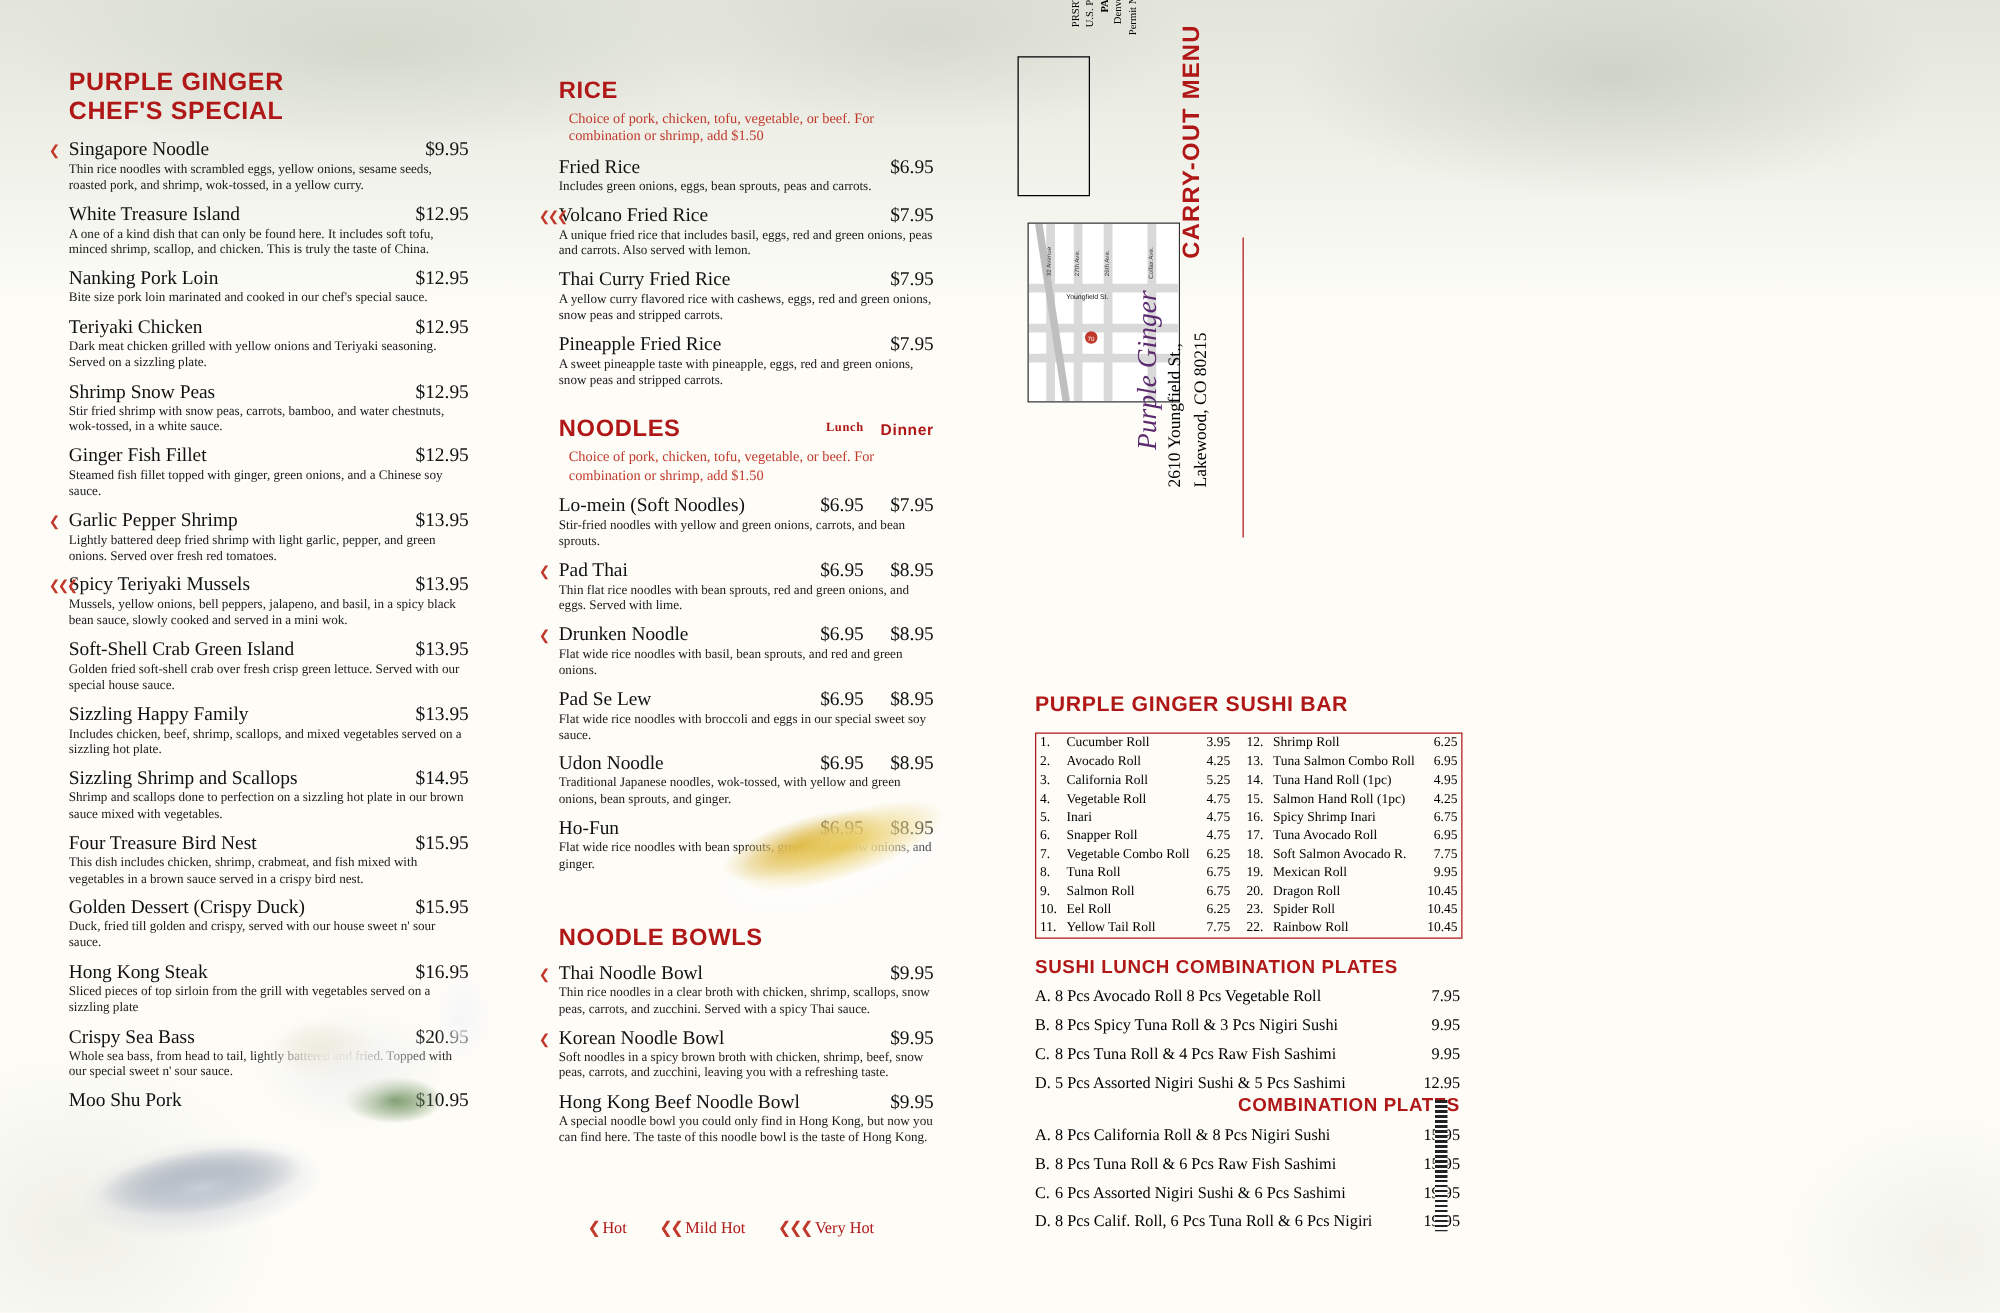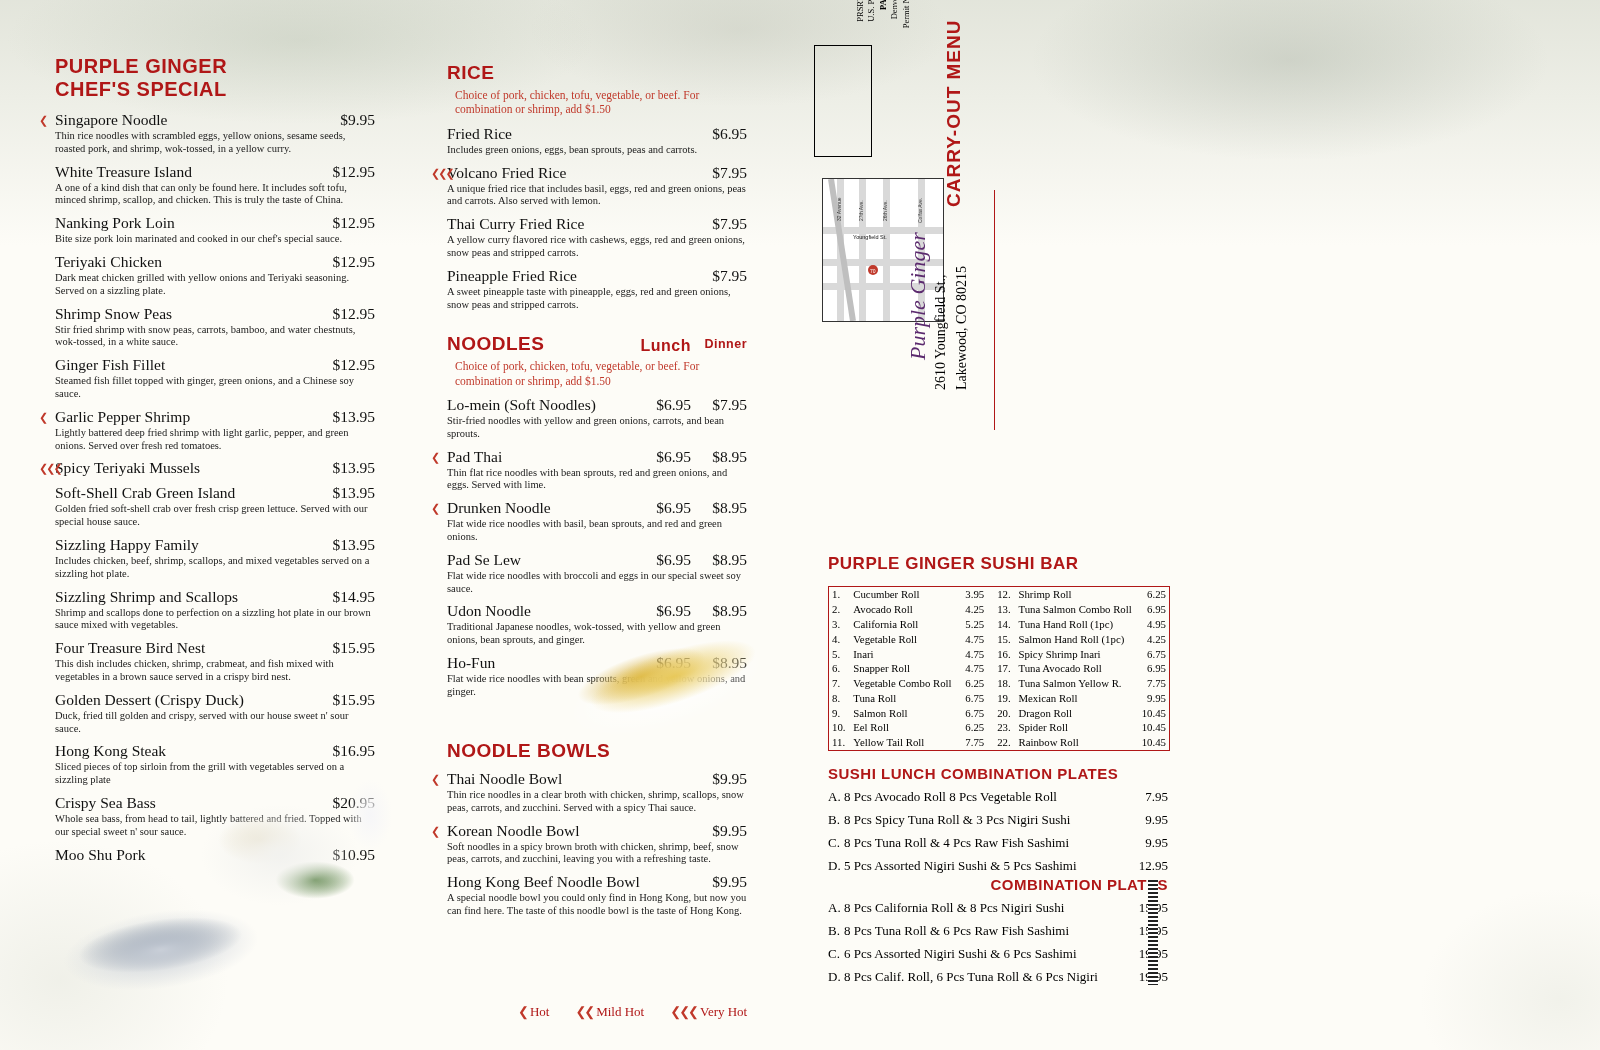--- a/index.html
+++ b/index.html
@@ -52,21 +52,21 @@
   #left-col { position:absolute; left:55px; top:55px; width:320px; }
   #left-col .sec-title.l1 { font-size:20px; line-height:1.15; }
 
   
   #mid-col { position:absolute; left:447px; top:62px; width:300px; }
 
   
   #noodle-bowls { position:absolute; left:447px; top:740px; width:300px; }
 
   
-  #heat-legend { position:absolute; left:470px; top:1004px; width:300px; font-size:13px; color:#111;margin-left:48px; }
+  #heat-legend { position:absolute; left:470px; top:974px; width:300px; font-size:13px; color:#111; }
   #heat-legend .pepper { color:#c0392b; letter-spacing:-2px; margin-right:3px; }
   #heat-legend span.lbl { color:#b01717; font-family:"Liberation Serif", serif; }
 
   
   #postage {
     position:absolute; left:814px; top:45px; width:56px; height:110px;
     border:1px solid #000;
   }
   #postage .rot {
     transform:rotate(-90deg); transform-origin:left top;
@@ -160,21 +160,21 @@
     <div>CHEF'S SPECIAL</div>
   </div>
   <div id="chefs-items" style="margin-top:10px;">
       <div class="item"><span class="pep">❮</span><span class="nm">Singapore Noodle</span><span class="pr">$9.95</span><div class="ds">Thin rice noodles with scrambled eggs, yellow onions, sesame seeds, roasted pork, and shrimp, wok-tossed, in a yellow curry.</div></div>
       <div class="item"><span class="nm">White Treasure Island</span><span class="pr">$12.95</span><div class="ds">A one of a kind dish that can only be found here. It includes soft tofu, minced shrimp, scallop, and chicken. This is truly the taste of China.</div></div>
       <div class="item"><span class="nm">Nanking Pork Loin</span><span class="pr">$12.95</span><div class="ds">Bite size pork loin marinated and cooked in our chef's special sauce.</div></div>
       <div class="item"><span class="nm">Teriyaki Chicken</span><span class="pr">$12.95</span><div class="ds">Dark meat chicken grilled with yellow onions and Teriyaki seasoning. Served on a sizzling plate.</div></div>
       <div class="item"><span class="nm">Shrimp Snow Peas</span><span class="pr">$12.95</span><div class="ds">Stir fried shrimp with snow peas, carrots, bamboo, and water chestnuts, wok-tossed, in a white sauce.</div></div>
       <div class="item"><span class="nm">Ginger Fish Fillet</span><span class="pr">$12.95</span><div class="ds">Steamed fish fillet topped with ginger, green onions, and a Chinese soy sauce.</div></div>
       <div class="item"><span class="pep">❮</span><span class="nm">Garlic Pepper Shrimp</span><span class="pr">$13.95</span><div class="ds">Lightly battered deep fried shrimp with light garlic, pepper, and green onions. Served over fresh red tomatoes.</div></div>
-      <div class="item"><span class="pep">❮❮❮</span><span class="nm">Spicy Teriyaki Mussels</span><span class="pr">$13.95</span></div>
+      <div class="item"><span class="pep">❮❮❮</span><span class="nm">Spicy Teriyaki Mussels</span><span class="pr">$13.95</span><div class="ds">Mussels, yellow onions, bell peppers, jalapeno, and basil, in a spicy black bean sauce, slowly cooked and served in a mini wok.</div></div>
       <div class="item"><span class="nm">Soft-Shell Crab Green Island</span><span class="pr">$13.95</span><div class="ds">Golden fried soft-shell crab over fresh crisp green lettuce. Served with our special house sauce.</div></div>
       <div class="item"><span class="nm">Sizzling Happy Family</span><span class="pr">$13.95</span><div class="ds">Includes chicken, beef, shrimp, scallops, and mixed vegetables served on a sizzling hot plate.</div></div>
       <div class="item"><span class="nm">Sizzling Shrimp and Scallops</span><span class="pr">$14.95</span><div class="ds">Shrimp and scallops done to perfection on a sizzling hot plate in our brown sauce mixed with vegetables.</div></div>
       <div class="item"><span class="nm">Four Treasure Bird Nest</span><span class="pr">$15.95</span><div class="ds">This dish includes chicken, shrimp, crabmeat, and fish mixed with vegetables in a brown sauce served in a crispy bird nest.</div></div>
       <div class="item"><span class="nm">Golden Dessert (Crispy Duck)</span><span class="pr">$15.95</span><div class="ds">Duck, fried till golden and crispy, served with our house sweet n' sour sauce.</div></div>
       <div class="item"><span class="nm">Hong Kong Steak</span><span class="pr">$16.95</span><div class="ds">Sliced pieces of top sirloin from the grill with vegetables served on a sizzling plate</div></div>
       <div class="item"><span class="nm">Crispy Sea Bass</span><span class="pr">$20.95</span><div class="ds">Whole sea bass, from head to tail, lightly battered and fried. Topped with our special sweet n' sour sauce.</div></div>
       <div class="item"><span class="nm">Moo Shu Pork</span><span class="pr">$10.95</span></div>
     </div>
 </div>
@@ -184,21 +184,21 @@
   <div class="subnote" style="margin:4px 0 8px 8px; width:285px;">Choice of pork, chicken, tofu, vegetable, or beef. For combination or shrimp, add $1.50</div>
   <div id="rice-items">
       <div class="item"><span class="nm">Fried Rice</span><span class="pr">$6.95</span><div class="ds">Includes green onions, eggs, bean sprouts, peas and carrots.</div></div>
       <div class="item"><span class="pep">❮❮❮</span><span class="nm">Volcano Fried Rice</span><span class="pr">$7.95</span><div class="ds">A unique fried rice that includes basil, eggs, red and green onions, peas and carrots. Also served with lemon.</div></div>
       <div class="item"><span class="nm">Thai Curry Fried Rice</span><span class="pr">$7.95</span><div class="ds">A yellow curry flavored rice with cashews, eggs, red and green onions, snow peas and stripped carrots.</div></div>
       <div class="item"><span class="nm">Pineapple Fried Rice</span><span class="pr">$7.95</span><div class="ds">A sweet pineapple taste with pineapple, eggs, red and green onions, snow peas and stripped carrots.</div></div>
     </div>
 
   <div style="position:relative; margin-top:22px;">
     <div class="sec-title" style="font-size:19px;">NOODLES</div>
-    <div class="sec-title" style="position:absolute; right:56px; top:4px; font-size:16px;">Lunch</div>
+    <div class="sec-title" style="position:absolute; right:56px; top:4px; font-size:10px;font-family:Liberation Serif, serif;">Lunch</div>
     <div class="sec-title" style="position:absolute; right:0px; top:4px; font-size:12.5px;">Dinner</div>
   </div>
   <div class="subnote" style="margin:4px 0 8px 8px; width:250px;">Choice of pork, chicken, tofu, vegetable, or beef. For combination or shrimp, add $1.50</div>
   <div id="noodle-items">
       <div class="item"><span class="nm">Lo-mein (Soft Noodles)</span><span class="pr" style="right:56px;">$6.95</span><span class="pr">$7.95</span><div class="ds">Stir-fried noodles with yellow and green onions, carrots, and bean sprouts.</div></div>
       <div class="item"><span class="pep">❮</span><span class="nm">Pad Thai</span><span class="pr" style="right:56px;">$6.95</span><span class="pr">$8.95</span><div class="ds">Thin flat rice noodles with bean sprouts, red and green onions, and eggs. Served with lime.</div></div>
       <div class="item"><span class="pep">❮</span><span class="nm">Drunken Noodle</span><span class="pr" style="right:56px;">$6.95</span><span class="pr">$8.95</span><div class="ds">Flat wide rice noodles with basil, bean sprouts, and red and green onions.</div></div>
       <div class="item"><span class="nm">Pad Se Lew</span><span class="pr" style="right:56px;">$6.95</span><span class="pr">$8.95</span><div class="ds">Flat wide rice noodles with broccoli and eggs in our special sweet soy sauce.</div></div>
       <div class="item"><span class="nm">Udon Noodle</span><span class="pr" style="right:56px;">$6.95</span><span class="pr">$8.95</span><div class="ds">Traditional Japanese noodles, wok-tossed, with yellow and green onions, bean sprouts, and ginger.</div></div>
       <div class="item"><span class="nm">Ho-Fun</span><span class="pr" style="right:56px;">$6.95</span><span class="pr">$8.95</span><div class="ds">Flat wide rice noodles with bean sprouts, green and yellow onions, and ginger.</div></div>
@@ -315,21 +315,21 @@
           <td class="prc">4.75</td>
           <td class="num" style="padding-left:10px">17.</td>
           <td class="nm2">Tuna Avocado Roll</td>
           <td class="prc">6.95</td>
         </tr>
         <tr>
           <td class="num">7.</td>
           <td class="nm2">Vegetable Combo Roll</td>
           <td class="prc">6.25</td>
           <td class="num" style="padding-left:10px">18.</td>
-          <td class="nm2">Tuna Salmon Yellow R.</td>
+          <td class="nm2">Soft Salmon Avocado R.</td>
           <td class="prc">7.75</td>
         </tr>
         <tr>
           <td class="num">8.</td>
           <td class="nm2">Tuna Roll</td>
           <td class="prc">6.75</td>
           <td class="num" style="padding-left:10px">19.</td>
           <td class="nm2">Mexican Roll</td>
           <td class="prc">9.95</td>
         </tr>

